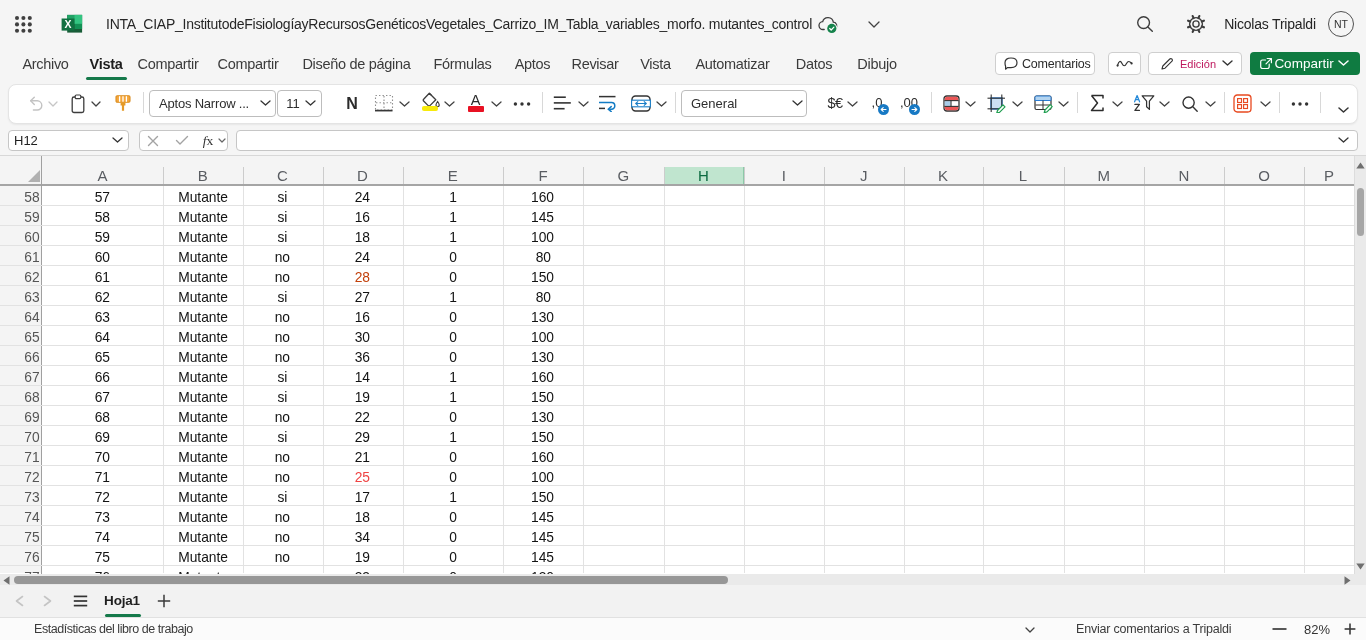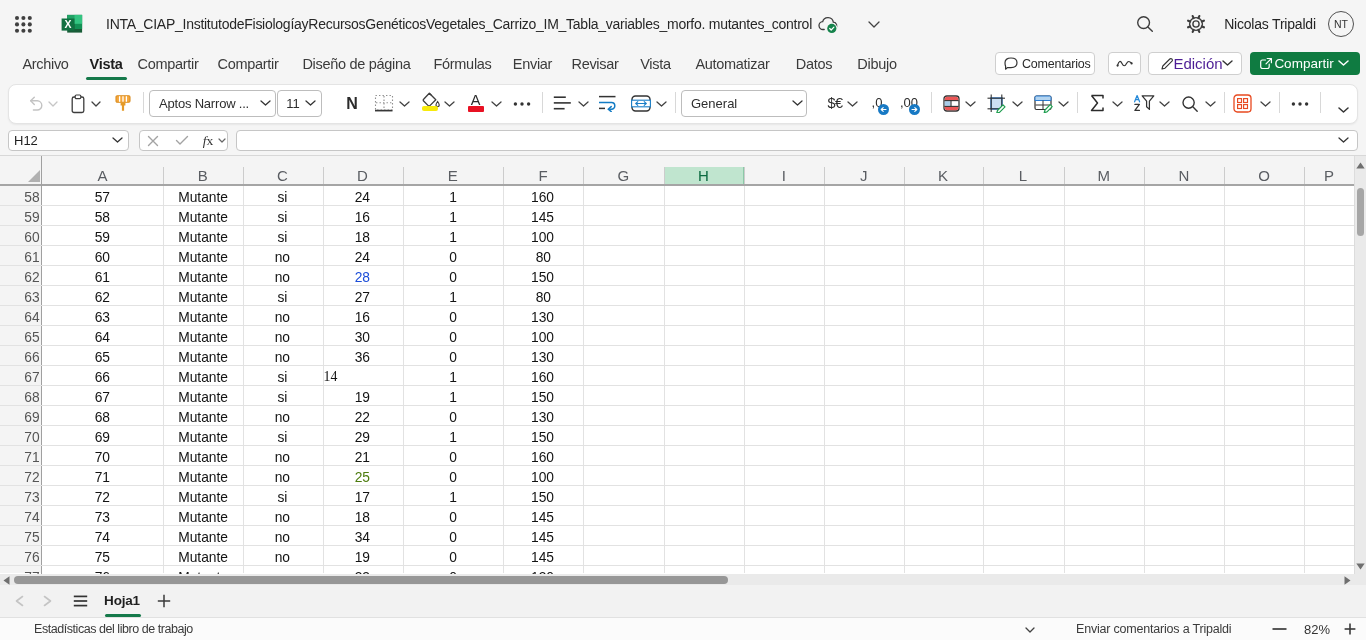--- a/index.html
+++ b/index.html
@@ -55,21 +55,21 @@
   </svg>
 <div class="a ctr" style="left:1224px;top:13px;width:92px;height:22px;font-size:14px;color:#242424;font-weight:400;justify-content:center;white-space:nowrap;letter-spacing:-0.2px">Nicolas Tripaldi</div>
 <div class="a" style="left:1328px;top:11px;width:26px;height:26px;border:1.4px solid #515151;border-radius:50%;background:#f5f5f5"></div>
 <div class="a ctr" style="left:1328px;top:11px;width:26px;height:26px;font-size:10.5px;color:#333;font-weight:400;justify-content:center;white-space:nowrap;">NT</div>
 <div class="a ctr" style="left:-24.5px;top:53px;width:140px;height:21px;font-size:14.5px;color:#3b3b3b;font-weight:400;justify-content:center;white-space:nowrap;letter-spacing:-0.3px">Archivo</div>
 <div class="a ctr" style="left:36px;top:53px;width:140px;height:21px;font-size:14.5px;color:#1d1d1d;font-weight:600;justify-content:center;white-space:nowrap;letter-spacing:-0.3px">Vista</div>
 <div class="a ctr" style="left:98px;top:53px;width:140px;height:21px;font-size:14.5px;color:#3b3b3b;font-weight:400;justify-content:center;white-space:nowrap;letter-spacing:-0.3px">Compartir</div>
 <div class="a ctr" style="left:178px;top:53px;width:140px;height:21px;font-size:14.5px;color:#3b3b3b;font-weight:400;justify-content:center;white-space:nowrap;letter-spacing:-0.3px">Compartir</div>
 <div class="a ctr" style="left:286.5px;top:53px;width:140px;height:21px;font-size:14.5px;color:#3b3b3b;font-weight:400;justify-content:center;white-space:nowrap;letter-spacing:-0.3px">Diseño de página</div>
 <div class="a ctr" style="left:392.5px;top:53px;width:140px;height:21px;font-size:14.5px;color:#3b3b3b;font-weight:400;justify-content:center;white-space:nowrap;letter-spacing:-0.3px">Fórmulas</div>
-<div class="a ctr" style="left:462.5px;top:53px;width:140px;height:21px;font-size:14.5px;color:#3b3b3b;font-weight:400;justify-content:center;white-space:nowrap;letter-spacing:-0.3px">Enviar</div>
+<div class="a ctr" style="left:462.5px;top:53px;width:140px;height:21px;font-size:14.5px;color:#3b3b3b;font-weight:400;justify-content:center;white-space:nowrap;letter-spacing:-0.3px">Aptos</div>
 <div class="a ctr" style="left:525px;top:53px;width:140px;height:21px;font-size:14.5px;color:#3b3b3b;font-weight:400;justify-content:center;white-space:nowrap;letter-spacing:-0.3px">Revisar</div>
 <div class="a ctr" style="left:585.5px;top:53px;width:140px;height:21px;font-size:14.5px;color:#3b3b3b;font-weight:400;justify-content:center;white-space:nowrap;letter-spacing:-0.3px">Vista</div>
 <div class="a ctr" style="left:662.5px;top:53px;width:140px;height:21px;font-size:14.5px;color:#3b3b3b;font-weight:400;justify-content:center;white-space:nowrap;letter-spacing:-0.3px">Automatizar</div>
 <div class="a ctr" style="left:744px;top:53px;width:140px;height:21px;font-size:14.5px;color:#3b3b3b;font-weight:400;justify-content:center;white-space:nowrap;letter-spacing:-0.3px">Datos</div>
 <div class="a ctr" style="left:807px;top:53px;width:140px;height:21px;font-size:14.5px;color:#3b3b3b;font-weight:400;justify-content:center;white-space:nowrap;letter-spacing:-0.3px">Dibujo</div>
 <div class="a" style="left:86px;top:76.5px;width:40.5px;height:3px;background:#15794a;border-radius:2px"></div>
 <div class="a" style="left:995px;top:52px;width:100px;height:23px;background:#fff;border:1px solid #cfcfcf;border-radius:4px"></div>
 <svg class="a" style="left:1004px;top:57px" width="14" height="13" viewBox="0 0 14 13">
     <path d="M7 1 C10.6 1 13 3 13 5.8 13 8.6 10.6 10.6 7 10.6 L3.4 10.6 1.6 12.2 1.6 9.2 C1.2 8.4 1 7 1 5.8 1 3 3.4 1 7 1 Z" fill="none" stroke="#333" stroke-width="1.2" stroke-linejoin="round"></path>
   </svg>
@@ -77,21 +77,21 @@
 <div class="a" style="left:1108px;top:52px;width:33px;height:23px;background:#fff;border:1px solid #cfcfcf;border-radius:4px"></div>
 <svg class="a" style="left:1116px;top:59px" width="18" height="9" viewBox="0 0 18 9">
     <path d="M1.5 6.5 C3 1.5 4.5 1.5 6 4.5 C7.5 7.5 9 7.5 10.5 4.5 C12 1.7 13.5 2 15.5 4.2" fill="none" stroke="#333" stroke-width="1.2" stroke-linecap="round"></path>
     <circle cx="1.6" cy="6.6" r="1.1" fill="#333"></circle>
     <circle cx="15.6" cy="4.4" r="1.1" fill="#333"></circle>
   </svg>
 <div class="a" style="left:1148px;top:52px;width:94px;height:23px;background:#fff;border:1px solid #cfcfcf;border-radius:4px"></div>
 <svg class="a" style="left:1160px;top:57px" width="14" height="14" viewBox="0 0 14 14">
     <path d="M2 12 L2.8 9 9.8 2 a1.4 1.4 0 0 1 2 0 l0.2 0.2 a1.4 1.4 0 0 1 0 2 L5 11.2 2 12 Z" fill="none" stroke="#333" stroke-width="1.1" stroke-linejoin="round"></path>
   </svg>
-<div class="a ctr" style="left:1178px;top:53px;width:40px;height:21px;font-size:15px;color:#4c1d95;font-weight:400;justify-content:center;white-space:nowrap;">Edición</div>
+<div class="a ctr" style="left:1178px;top:53px;width:40px;height:21px;font-size:11px;color:#be185d;font-weight:400;justify-content:center;white-space:nowrap;">Edición</div>
 <svg class="a" style="left:1222px;top:60px" width="11" height="6" viewBox="0 0 11 6">
     <path d="M1 1 L5.5 5 L10 1" fill="none" stroke="#333" stroke-width="1.4" stroke-linecap="round" stroke-linejoin="round"></path>
   </svg>
 <div class="a" style="left:1250px;top:52px;width:110px;height:23px;background:#0f7b41;border-radius:4px"></div>
 <svg class="a" style="left:1259px;top:57px" width="14" height="13" viewBox="0 0 14 13">
     <path d="M6.5 3 H3.5 A1.8 1.8 0 0 0 1.7 4.8 V9.7 A1.8 1.8 0 0 0 3.5 11.5 H8.4 A1.8 1.8 0 0 0 10.2 9.7 V7.2" fill="none" stroke="#fff" stroke-width="1.2" stroke-linecap="round"></path>
     <path d="M8.2 1.5 H12.4 V5.7" fill="none" stroke="#fff" stroke-width="1.2" stroke-linecap="round" stroke-linejoin="round"></path>
     <line x1="12" y1="1.9" x2="7" y2="6.9" stroke="#fff" stroke-width="1.2" stroke-linecap="round"></line>
   </svg>
 <div class="a ctr" style="left:1276px;top:53px;width:56px;height:21px;font-size:13.5px;color:#fff;font-weight:400;justify-content:center;white-space:nowrap;">Compartir</div>
@@ -462,21 +462,21 @@
     </div>
 <div class="a ctr" style="left:42px;top:110.2px;width:121px;height:20px;font-size:15px;color:#131313;font-weight:400;justify-content:center;white-space:nowrap;">
       <span style="display:inline-block;transform:scaleX(.92)">61</span>
     </div>
 <div class="a ctr" style="left:163px;top:110.2px;width:79.5px;height:20px;font-size:15px;color:#131313;font-weight:400;justify-content:center;white-space:nowrap;">
       <span style="display:inline-block;transform:scaleX(.92)">Mutante</span>
     </div>
 <div class="a ctr" style="left:242.5px;top:110.2px;width:80.0px;height:20px;font-size:15px;color:#131313;font-weight:400;justify-content:center;white-space:nowrap;">
       <span style="display:inline-block;transform:scaleX(.92)">no</span>
     </div>
-<div class="a ctr" style="left:322.5px;top:110.2px;width:80.0px;height:20px;font-size:15px;color:#1d4ed8;font-weight:400;justify-content:center;white-space:nowrap;">
+<div class="a ctr" style="left:322.5px;top:110.2px;width:80.0px;height:20px;font-size:15px;color:#c2410c;font-weight:400;justify-content:center;white-space:nowrap;">
       <span style="display:inline-block;transform:scaleX(.92)">28</span>
     </div>
 <div class="a ctr" style="left:402.5px;top:110.2px;width:100.5px;height:20px;font-size:15px;color:#131313;font-weight:400;justify-content:center;white-space:nowrap;">
       <span style="display:inline-block;transform:scaleX(.92)">0</span>
     </div>
 <div class="a ctr" style="left:503px;top:110.2px;width:80px;height:20px;font-size:15px;color:#131313;font-weight:400;justify-content:center;white-space:nowrap;">
       <span style="display:inline-block;transform:scaleX(.92)">150</span>
     </div>
 <div class="a ctr" style="left:0px;top:130.2px;width:39.5px;height:20px;font-size:15px;color:#555555;font-weight:400;justify-content:flex-end;white-space:nowrap;">
       <span style="display:inline-block;transform:scaleX(.92);transform-origin:right center">63</span>
@@ -567,21 +567,21 @@
     </div>
 <div class="a ctr" style="left:42px;top:210.2px;width:121px;height:20px;font-size:15px;color:#131313;font-weight:400;justify-content:center;white-space:nowrap;">
       <span style="display:inline-block;transform:scaleX(.92)">66</span>
     </div>
 <div class="a ctr" style="left:163px;top:210.2px;width:79.5px;height:20px;font-size:15px;color:#131313;font-weight:400;justify-content:center;white-space:nowrap;">
       <span style="display:inline-block;transform:scaleX(.92)">Mutante</span>
     </div>
 <div class="a ctr" style="left:242.5px;top:210.2px;width:80.0px;height:20px;font-size:15px;color:#131313;font-weight:400;justify-content:center;white-space:nowrap;">
       <span style="display:inline-block;transform:scaleX(.92)">si</span>
     </div>
-<div class="a ctr" style="left:322.5px;top:210.2px;width:80.0px;height:20px;font-size:15px;color:#131313;font-weight:400;justify-content:flex-start;white-space:nowrap;font-family:Liberation Serif, serif;">
+<div class="a ctr" style="left:322.5px;top:210.2px;width:80.0px;height:20px;font-size:15px;color:#131313;font-weight:400;justify-content:center;white-space:nowrap;">
       <span style="display:inline-block;transform:scaleX(.92)">14</span>
     </div>
 <div class="a ctr" style="left:402.5px;top:210.2px;width:100.5px;height:20px;font-size:15px;color:#131313;font-weight:400;justify-content:center;white-space:nowrap;">
       <span style="display:inline-block;transform:scaleX(.92)">1</span>
     </div>
 <div class="a ctr" style="left:503px;top:210.2px;width:80px;height:20px;font-size:15px;color:#131313;font-weight:400;justify-content:center;white-space:nowrap;">
       <span style="display:inline-block;transform:scaleX(.92)">160</span>
     </div>
 <div class="a ctr" style="left:0px;top:230.2px;width:39.5px;height:20px;font-size:15px;color:#555555;font-weight:400;justify-content:flex-end;white-space:nowrap;">
       <span style="display:inline-block;transform:scaleX(.92);transform-origin:right center">68</span>
@@ -672,21 +672,21 @@
     </div>
 <div class="a ctr" style="left:42px;top:310.2px;width:121px;height:20px;font-size:15px;color:#131313;font-weight:400;justify-content:center;white-space:nowrap;">
       <span style="display:inline-block;transform:scaleX(.92)">71</span>
     </div>
 <div class="a ctr" style="left:163px;top:310.2px;width:79.5px;height:20px;font-size:15px;color:#131313;font-weight:400;justify-content:center;white-space:nowrap;">
       <span style="display:inline-block;transform:scaleX(.92)">Mutante</span>
     </div>
 <div class="a ctr" style="left:242.5px;top:310.2px;width:80.0px;height:20px;font-size:15px;color:#131313;font-weight:400;justify-content:center;white-space:nowrap;">
       <span style="display:inline-block;transform:scaleX(.92)">no</span>
     </div>
-<div class="a ctr" style="left:322.5px;top:310.2px;width:80.0px;height:20px;font-size:15px;color:#4d7c0f;font-weight:400;justify-content:center;white-space:nowrap;">
+<div class="a ctr" style="left:322.5px;top:310.2px;width:80.0px;height:20px;font-size:15px;color:#ef4444;font-weight:400;justify-content:center;white-space:nowrap;">
       <span style="display:inline-block;transform:scaleX(.92)">25</span>
     </div>
 <div class="a ctr" style="left:402.5px;top:310.2px;width:100.5px;height:20px;font-size:15px;color:#131313;font-weight:400;justify-content:center;white-space:nowrap;">
       <span style="display:inline-block;transform:scaleX(.92)">0</span>
     </div>
 <div class="a ctr" style="left:503px;top:310.2px;width:80px;height:20px;font-size:15px;color:#131313;font-weight:400;justify-content:center;white-space:nowrap;">
       <span style="display:inline-block;transform:scaleX(.92)">100</span>
     </div>
 <div class="a ctr" style="left:0px;top:330.2px;width:39.5px;height:20px;font-size:15px;color:#555555;font-weight:400;justify-content:flex-end;white-space:nowrap;">
       <span style="display:inline-block;transform:scaleX(.92);transform-origin:right center">73</span>

